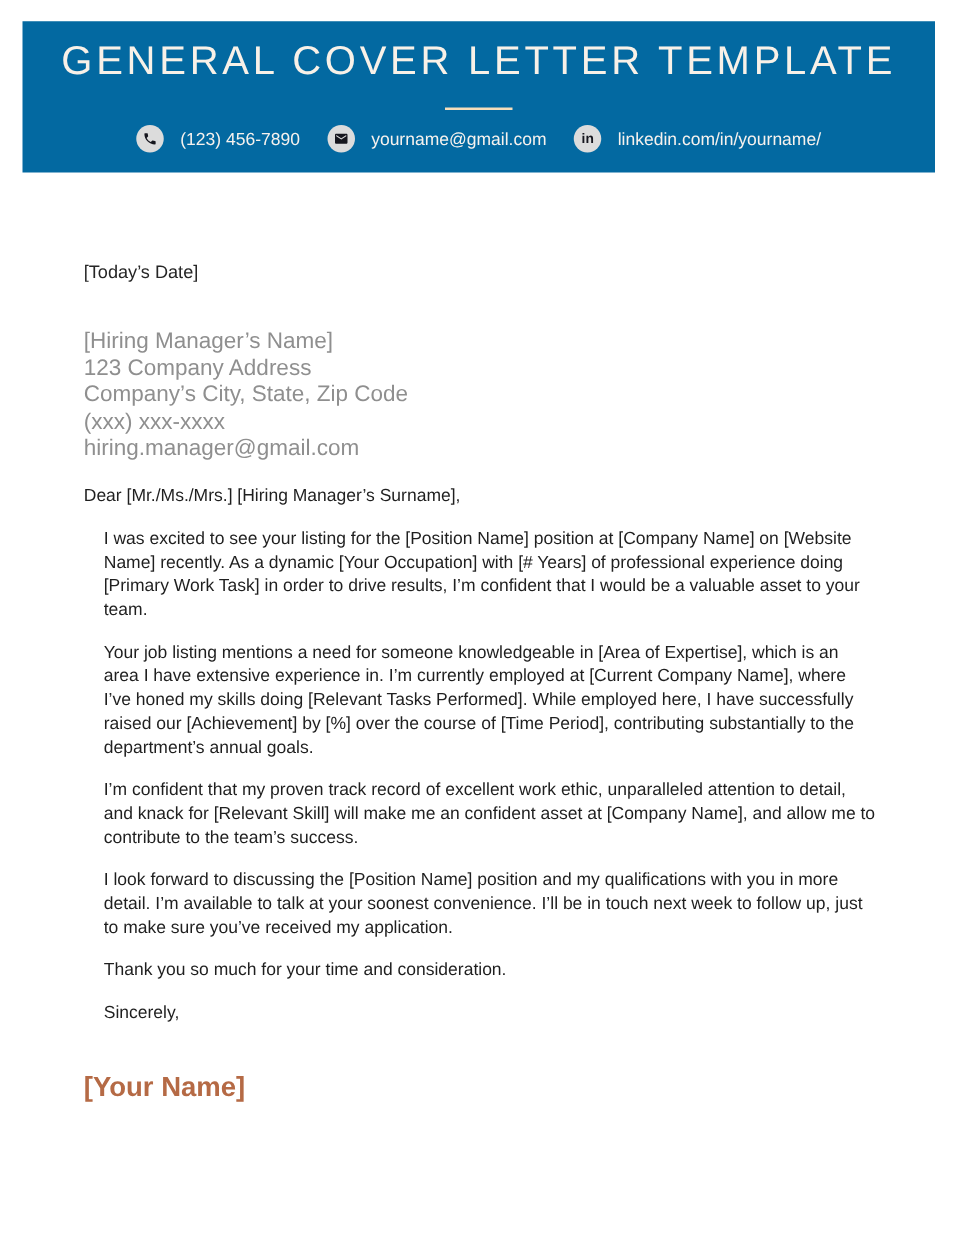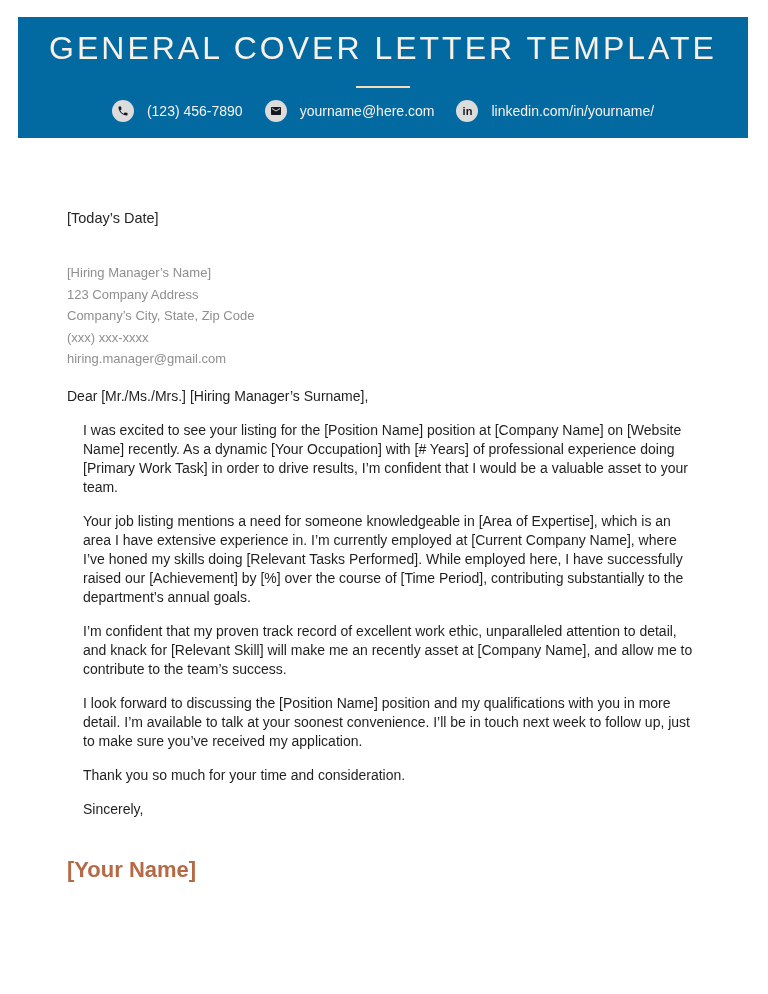--- a/index.html
+++ b/index.html
@@ -69,21 +69,21 @@
   .letter {
     margin: 71px 67px 0 67px;
     font-size: 14px;
     line-height: 19px;
     color: #1f1f1f;
   }
   .date { margin: 0; color: #262626; font-size: 14.5px; }
   .recipient {
     margin-top: 34px;
     color: #8f8f8f;
-    font-size: 13px;
+    font-size: 18px;
     line-height: 21.5px;
   }
   .greeting { margin: 17px 0 0 0; }
   .para { margin: 15px 0 0 16px; }
   .b { font-weight: 400; }
   .closing { margin: 15px 0 0 16px; }
   .signature {
     margin: 38px 0 0 0;
     font-size: 22px;
     line-height: 26px;
@@ -109,21 +109,21 @@
         </span>
         <span class="clabel">(123) 456-7890</span>
       </div>
 
       <div class="contact">
         <span class="cicon">
           <svg width="12" height="12" viewBox="0 0 24 24">
             <path fill="#16161e" d="M20 4H4c-1.1 0-1.99.9-1.99 2L2 18c0 1.1.9 2 2 2h16c1.1 0 2-.9 2-2V6c0-1.1-.9-2-2-2zm0 4l-8 5-8-5V6l8 5 8-5v2z"></path>
           </svg>
         </span>
-        <span class="clabel">yourname@here.com</span>
+        <span class="clabel">yourname@gmail.com</span>
       </div>
 
       <div class="contact">
         <span class="cicon">
           <span class="inmark">in</span>
         </span>
         <span class="clabel">linkedin.com/in/yourname/</span>
       </div>
     </div>
   </header>
@@ -137,21 +137,21 @@
         <div>Company’s City, State, Zip Code</div>
         <div>(xxx) xxx-xxxx</div>
         <div>hiring.manager@gmail.com</div>
       </div>
 
     <p class="greeting"><span>Dear </span><span class="b">[Mr./Ms./Mrs.]</span><span> </span><span class="b">[Hiring Manager’s Surname]</span><span>,</span></p>
 
     <div>
         <p class="para"><span>I was excited to see your listing for the </span><span class="b">[Position Name]</span><span> position at </span><span class="b">[Company Name]</span><span> on </span><span class="b">[Website Name]</span><span> recently. As a dynamic </span><span class="b">[Your Occupation]</span><span> with </span><span class="b">[# Years]</span><span> of professional experience doing </span><span class="b">[Primary Work Task]</span><span> in order to drive results, I’m confident that I would be a valuable asset to your team.</span></p>
         <p class="para"><span>Your job listing mentions a need for someone knowledgeable in </span><span class="b">[Area of Expertise]</span><span>, which is an area I have extensive experience in. I’m currently employed at </span><span class="b">[Current Company Name]</span><span>, where I’ve honed my skills doing </span><span class="b">[Relevant Tasks Performed].</span><span> While employed here, I have successfully raised our </span><span class="b">[Achievement]</span><span> by </span><span class="b">[%]</span><span> over the course of </span><span class="b">[Time Period]</span><span>, contributing substantially to the department’s annual goals.</span></p>
-        <p class="para"><span>I’m confident that my proven track record of excellent work ethic, unparalleled attention to detail, and knack for </span><span class="b">[Relevant Skill]</span><span> will make me an recently asset at </span><span class="b">[Company Name]</span><span>, and allow me to contribute to the team’s success.</span></p>
+        <p class="para"><span>I’m confident that my proven track record of excellent work ethic, unparalleled attention to detail, and knack for </span><span class="b">[Relevant Skill]</span><span> will make me an confident asset at </span><span class="b">[Company Name]</span><span>, and allow me to contribute to the team’s success.</span></p>
         <p class="para"><span>I look forward to discussing the </span><span class="b">[Position Name]</span><span> position and my qualifications with you in more detail. I’m available to talk at your soonest convenience. I’ll be in touch next week to follow up, just to make sure you’ve received my application.</span></p>
         <p class="para"><span>Thank you so much for your time and consideration.</span></p>
       </div>
 
     <p class="closing">Sincerely,</p>
     <p class="signature">[Your Name]</p>
   </main>
 
 </div>
 

